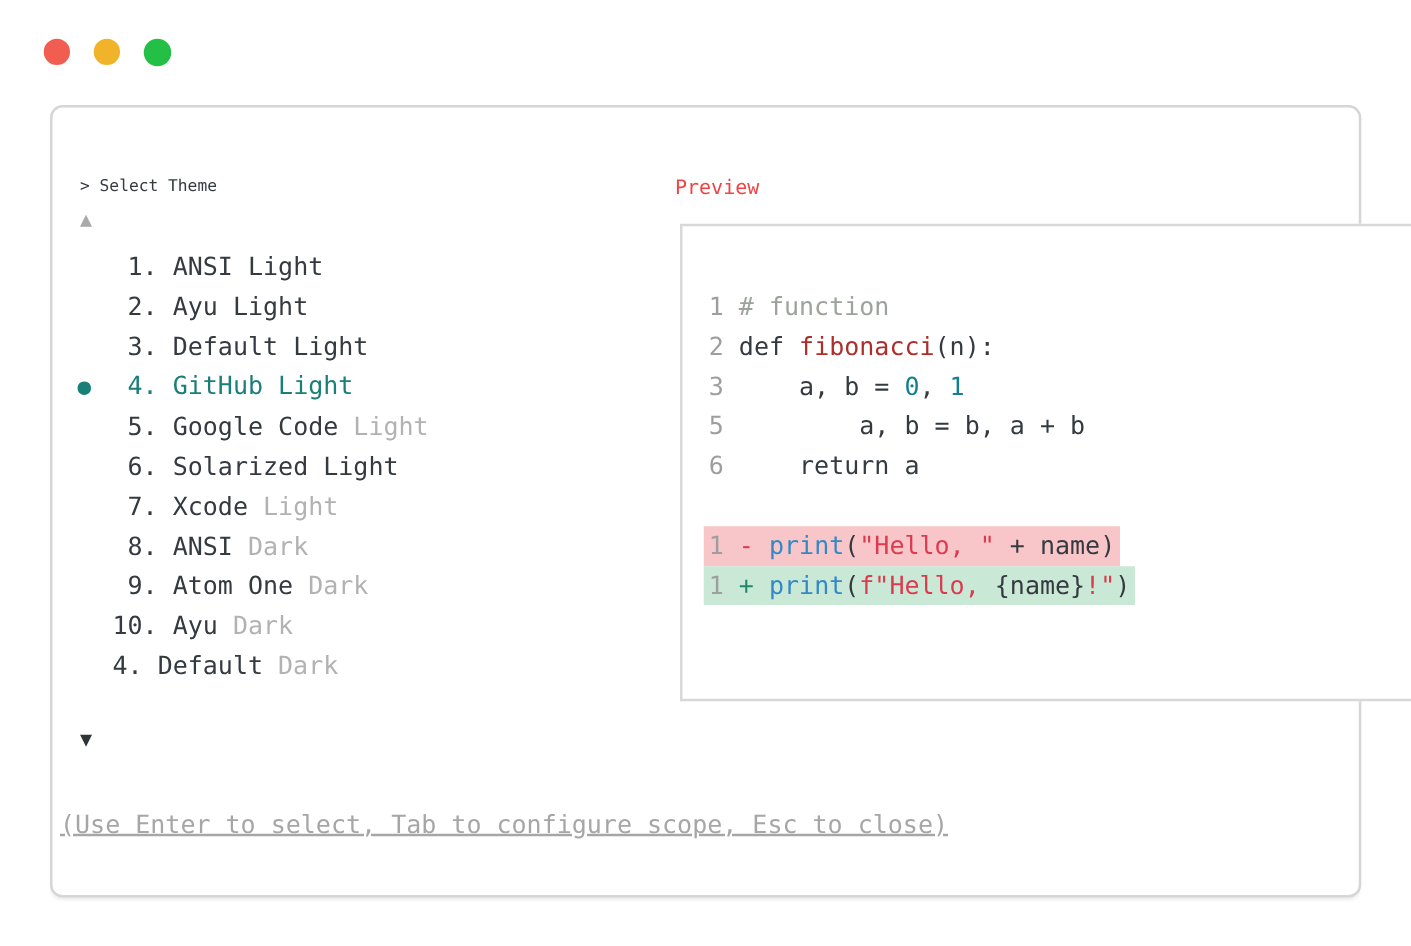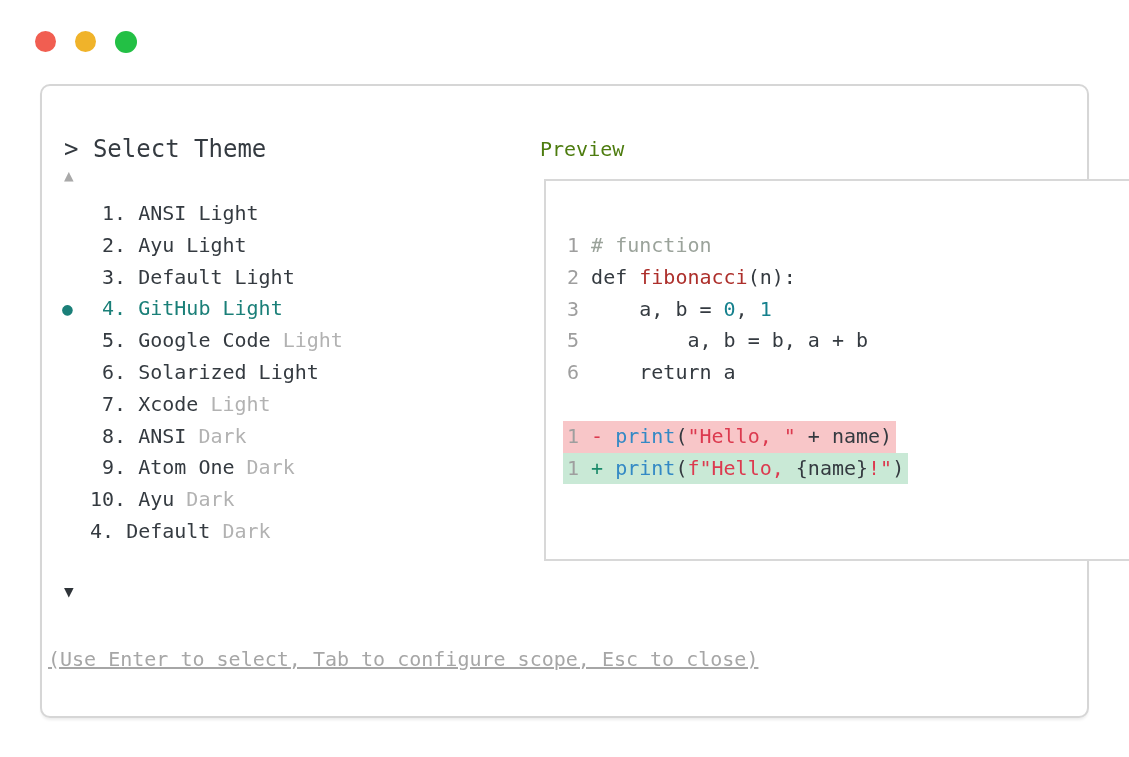--- a/index.html
+++ b/index.html
@@ -11,22 +11,22 @@
   .light{width:21px;height:21px;border-radius:50%;display:inline-block;}
   .light.red{background:#f15e51;}
   .light.yellow{background:#f0b32a;}
   .light.green{background:#23c045;width:22px;height:22px;}
 
   
   .window{position:absolute;left:40px;top:84px;width:1049px;height:634px;
           border:2px solid #d6d6d6;border-radius:10px;background:#ffffff;
           box-shadow:0 3px 3px -1px rgba(0,0,0,0.08);}
 
-  .prompt{position:absolute;left:22px;top:48px;font-size:24px;line-height:31.8px;white-space:pre;color:#343a40;}
-  .preview-label{position:absolute;left:498px;top:48px;font-size:20px;line-height:31.8px;color:#4d7c0f;}
+  .prompt{position:absolute;left:22px;top:48px;font-size:13px;line-height:31.8px;white-space:pre;color:#343a40;}
+  .preview-label{position:absolute;left:498px;top:48px;font-size:16px;line-height:31.8px;color:#ef4444;}
 
   .scroll-up{position:absolute;left:22px;top:80px;font-size:16px;line-height:20px;color:#a9a9a9;}
   .scroll-down{position:absolute;left:22px;top:496px;font-size:16px;line-height:20px;color:#2f3439;}
 
   .theme-list{position:absolute;left:20px;top:112px;font-size:20px;}
   .theme-row{line-height:31.8px;white-space:pre;cursor:default;}
   .theme-row .bullet{display:inline-block;width:28px;font-size:18px;color:#1a7f78;}
   .theme-row .variant.muted{color:#b2b2b2;}
   .theme-row.selected .num,
   .theme-row.selected .tname,

